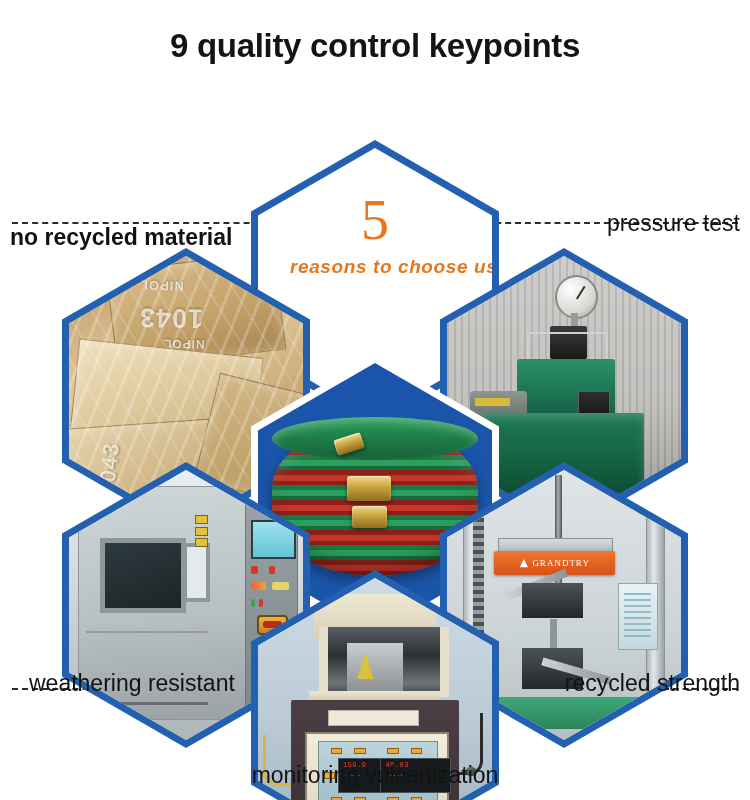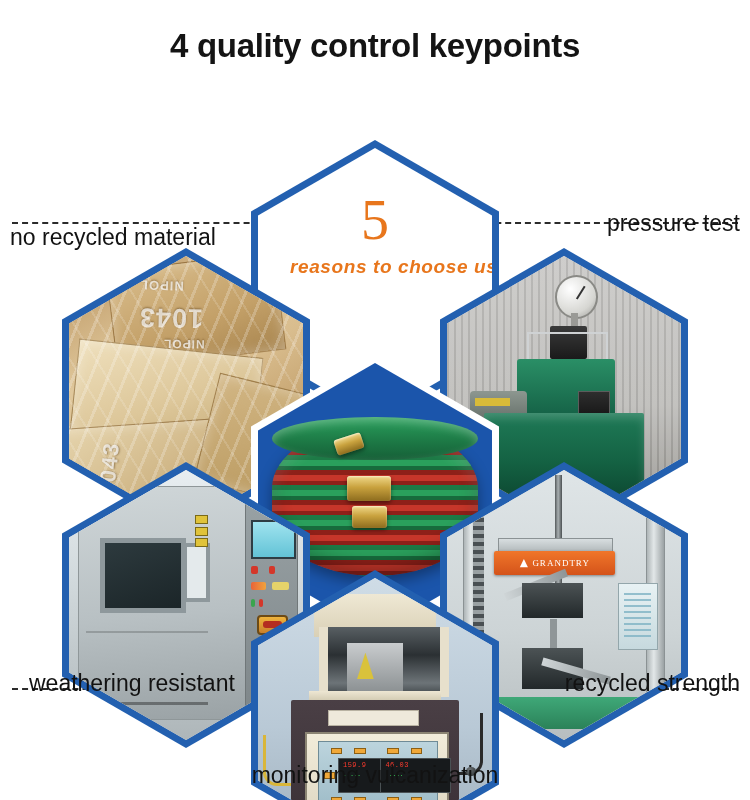--- a/index.html
+++ b/index.html
@@ -73,21 +73,21 @@
       -1.6px 0 0 #fff, 1.6px 0 0 #fff;
     white-space:nowrap;
     margin-left:32px;
   }
 
   
   .cap{
     position:absolute;font-size:23px;color:#121212;z-index:6;
     white-space:nowrap;line-height:1;
   }
-  .cap-tl{left:10px;  top:226px;}
+  .cap-tl{left:10px;  top:226px;font-weight:bold;}
   .cap-tr{right:10px; top:212px;}
   .cap-bl{left:29px;  top:672px;}
   .cap-br{right:10px; top:672px;}
   .cap-bottom{left:0;right:0;top:764px;text-align:center;}
 
   
   .scene{position:absolute;inset:0;}
 
   
   .bales{
@@ -296,21 +296,21 @@
     background:radial-gradient(circle at 35% 30%,#6f7578,#24292b);}
   .r-cordl{position:absolute;left:2%;top:58%;width:12%;height:18%;
     border-left:3px solid #d9b63a;border-bottom:3px solid #d9b63a;border-radius:0 0 0 14px;}
   .r-cordr{position:absolute;right:4%;top:50%;width:10%;height:22%;
     border-right:3px solid #2a2a2a;border-bottom:3px solid #2a2a2a;border-radius:0 0 14px 0;}
 </style>
 </head>
 <body>
 
 <div class="title">
-  <span class="title-line">4 quality control keypoints</span>
+  <span class="title-line">9 quality control keypoints</span>
 </div>
 
 <div class="dash dash-tl"></div>
 <div class="dash dash-tr"></div>
 <div class="dash dash-bl"></div>
 <div class="dash dash-br"></div>
 
 <div class="hexwrap">
 
   <div class="hex hex-top">

